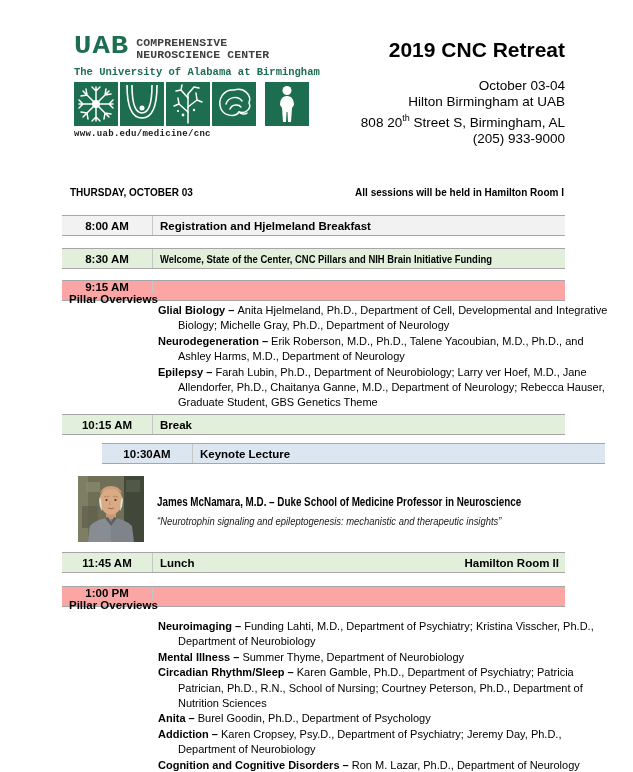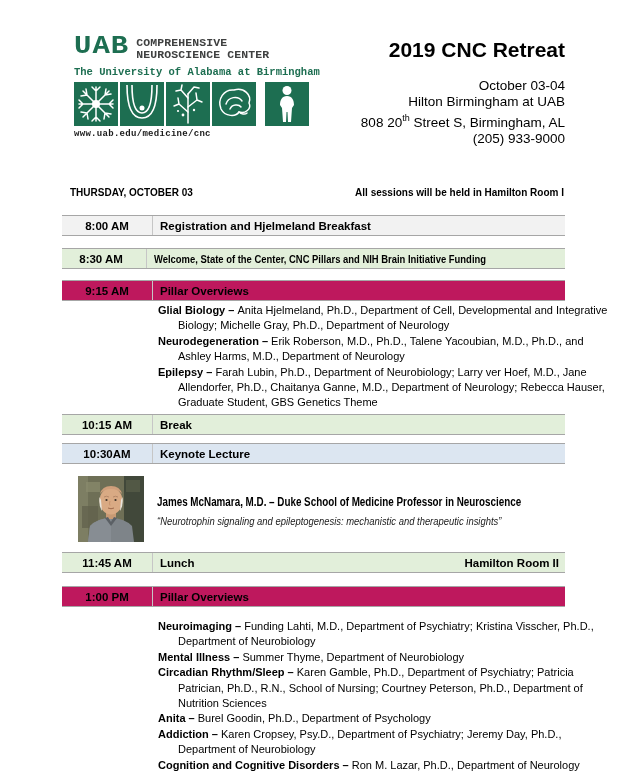--- a/index.html
+++ b/index.html
@@ -27,23 +27,23 @@
 
   
   .day-header{position:absolute;left:70px;top:187px;width:494px;display:flex;
               justify-content:space-between;font-weight:700;font-size:10px;}
 
   
   .row{position:absolute;left:62px;width:503px;height:21px;box-sizing:border-box;
        border-top:1.5px solid #a6a6a6;border-bottom:1.5px solid #a6a6a6;
        display:flex;align-items:stretch;font-weight:700;font-size:11.5px;}
   .bg-gray{background:#f2f2f2;}
-  .bg-green{background:#e2efda;justify-content:flex-end;}
-  .bg-cream{background:#be185d;}
-  .bg-blue{background:#dce6f1;}
+  .bg-green{background:#e2efda;}
+  .bg-cream{background:#fca5a5;flex-direction:column;}
+  .bg-blue{background:#dce6f1;margin-left:40px;}
   .r1{top:215px}.r2{top:248px}.r3{top:280px}.r4{top:414px}.r5{top:443px}.r6{top:552px}.r7{top:586px}
   .time{width:90px;flex-shrink:0;display:flex;align-items:center;justify-content:center;
         border-right:1px solid #c6c6c6;}
   .desc{flex:1;display:flex;justify-content:space-between;align-items:center;padding:0 6px 0 7px;}
   .stitle{white-space:nowrap;}
   .squeeze{display:inline-block;transform:scaleX(.82);transform-origin:left center;}
   .sloc{white-space:nowrap;}
 
   
   .pillars{position:absolute;left:158px;width:460px;font-size:11px;line-height:15.4px;}

